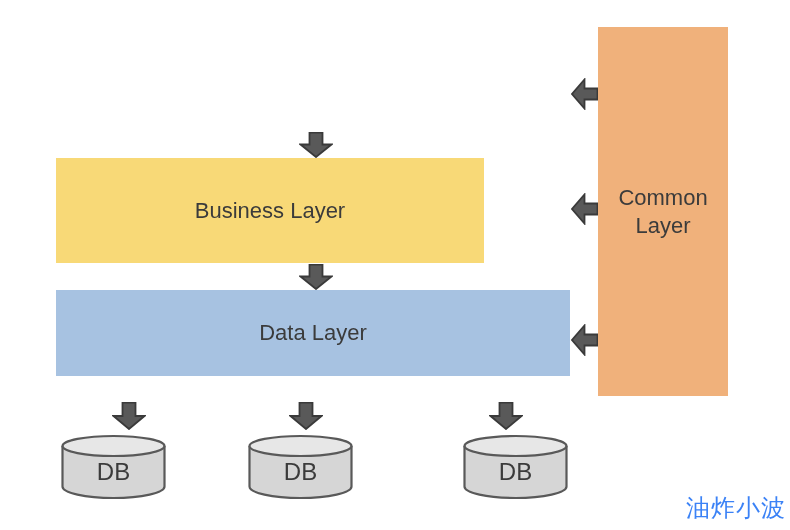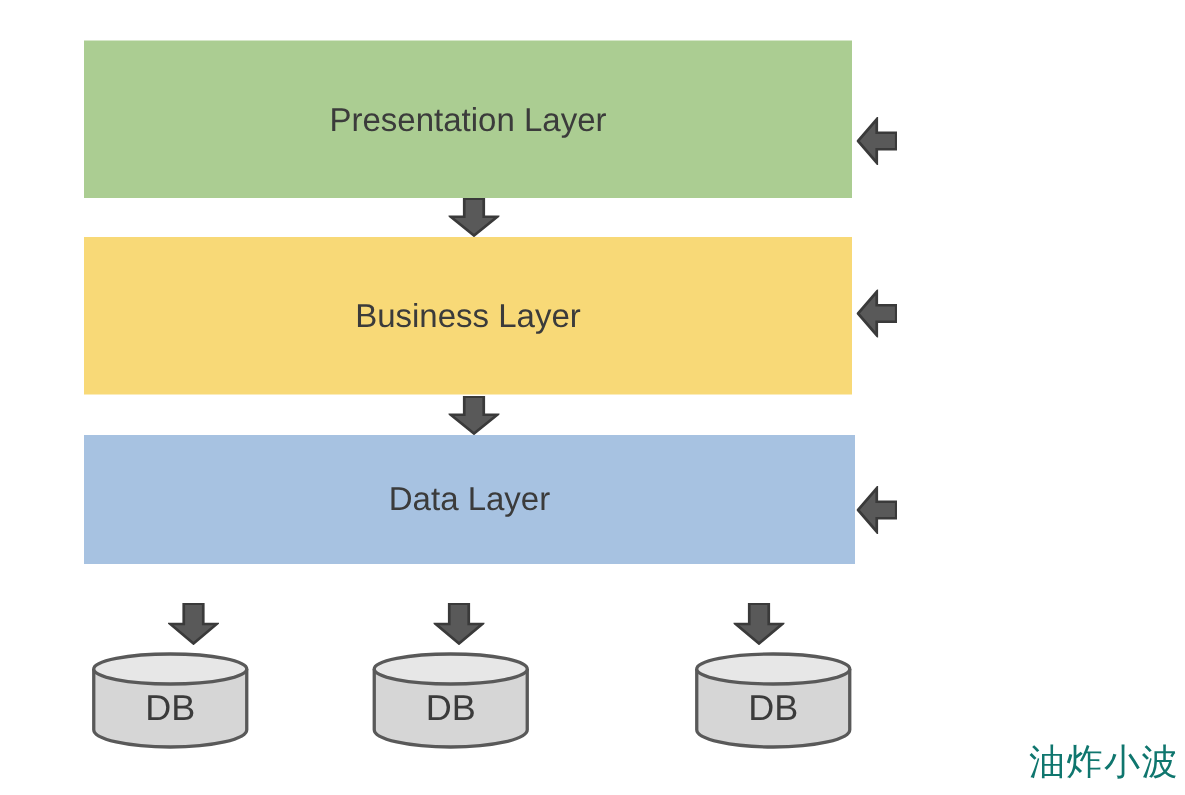--- a/index.html
+++ b/index.html
@@ -18,57 +18,57 @@
     position: absolute;
     display: flex;
     align-items: center;
     justify-content: center;
     color: #3b3b3b;
     font-size: 22px;
     text-align: center;
   }
 
   .layer-presentation { left: 56px;  top: 27px;  width: 512px; height: 105px; background: #abcd92; }
-  .layer-business     { left: 56px;  top: 158px; width: 512px; height: 105px; background: #f8d977; }
+  .layer-business     { left: 56px;  top: 158px; width: 428px; height: 105px; background: #f8d977; }
   .layer-data         { left: 56px;  top: 290px; width: 514px; height: 86px; background: #a7c2e1; }
   .layer-common       { left: 598px; top: 27px;  width: 130px; height: 369px; background: #f0b17b; line-height: 1.25; padding: 0 10px; }
 
   .arrow { position: absolute; display: block; }
 
   .cyl { position: absolute; display: block; }
   .cyl text { font-family: "Liberation Sans", sans-serif; }
 
   .watermark {
     position: absolute;
     left: 686px;
     top: 492px;
     font-size: 24px;
     letter-spacing: 1px;
-    color: #0f766e;
+    color: #3b82f6;
     text-shadow: 1px 1px 1px #ffffff;
     white-space: nowrap;
   }
 </style>
 </head>
 <body>
 
 <div class="canvas">
 
-  <div class="box layer-presentation">
-    <span>Presentation Layer</span>
-  </div>
 
   <div class="box layer-business">
     <span>Business Layer</span>
   </div>
 
   <div class="box layer-data">
     <span>Data Layer</span>
   </div>
 
+  <div class="box layer-common">
+    <span>Common Layer</span>
+  </div>
 
   <svg class="arrow" style="left:299px; top:132px;" width="34" height="26" viewBox="0 0 34 26">
     <polygon points="10.5,0.5 23.5,0.5 23.5,12.5 32.5,12.5 17,25 1.5,12.5 10.5,12.5" fill="#595959" stroke="#3a3a3a" stroke-width="1.8" stroke-linejoin="miter"></polygon>
   </svg>
 
   <svg class="arrow" style="left:299px; top:264px;" width="34" height="26" viewBox="0 0 34 26">
     <polygon points="10.5,0.5 23.5,0.5 23.5,12.5 32.5,12.5 17,25 1.5,12.5 10.5,12.5" fill="#595959" stroke="#3a3a3a" stroke-width="1.8" stroke-linejoin="miter"></polygon>
   </svg>
 
   <svg class="arrow" style="left:571px; top:78px;" width="27" height="32" viewBox="0 0 27 32">

